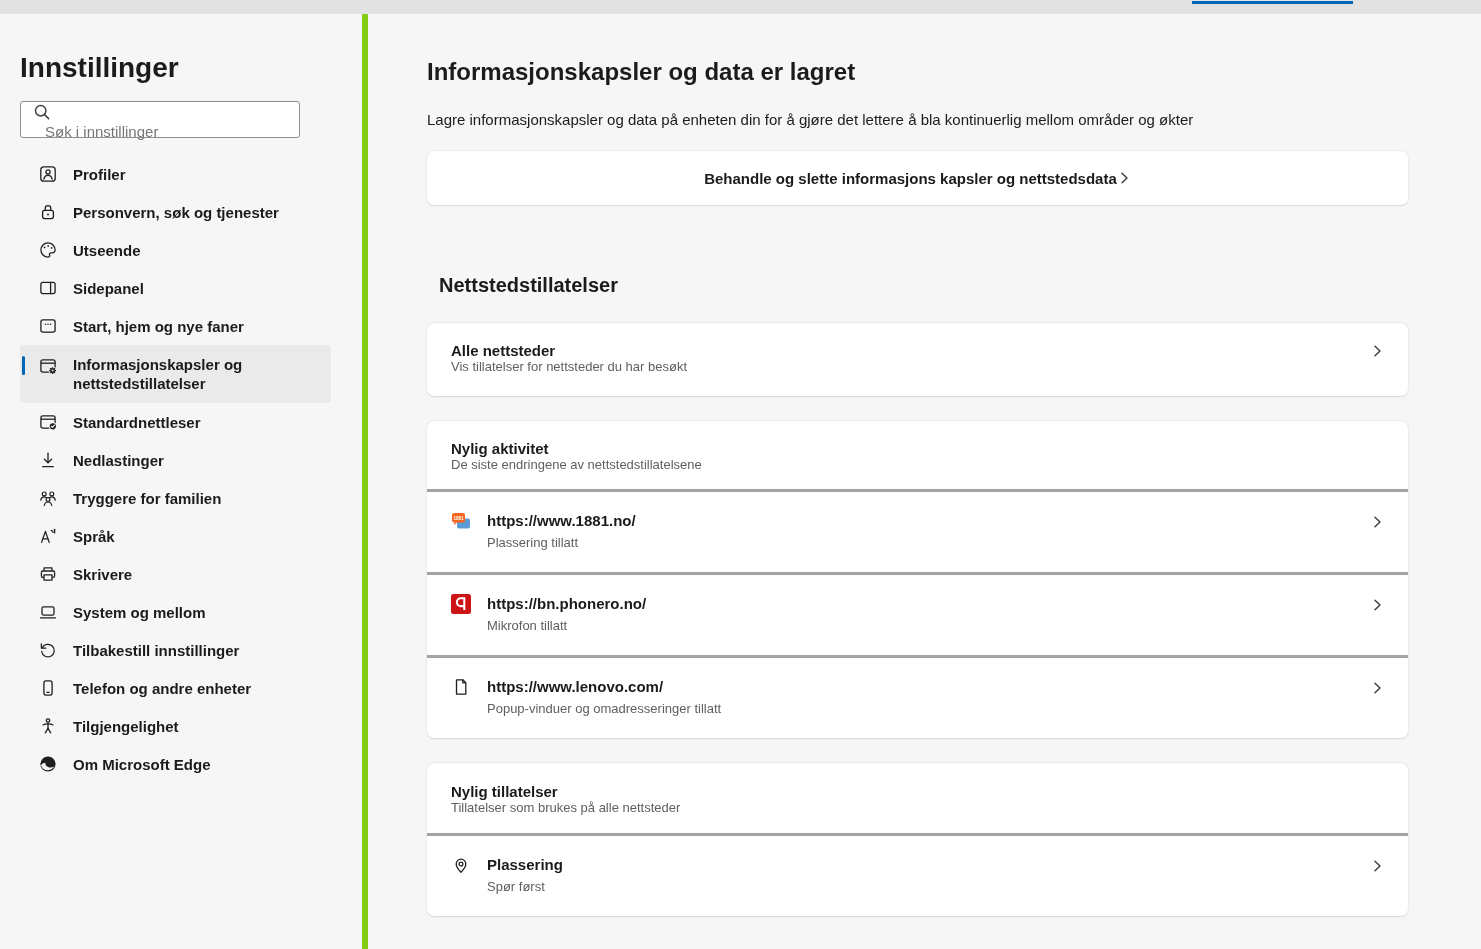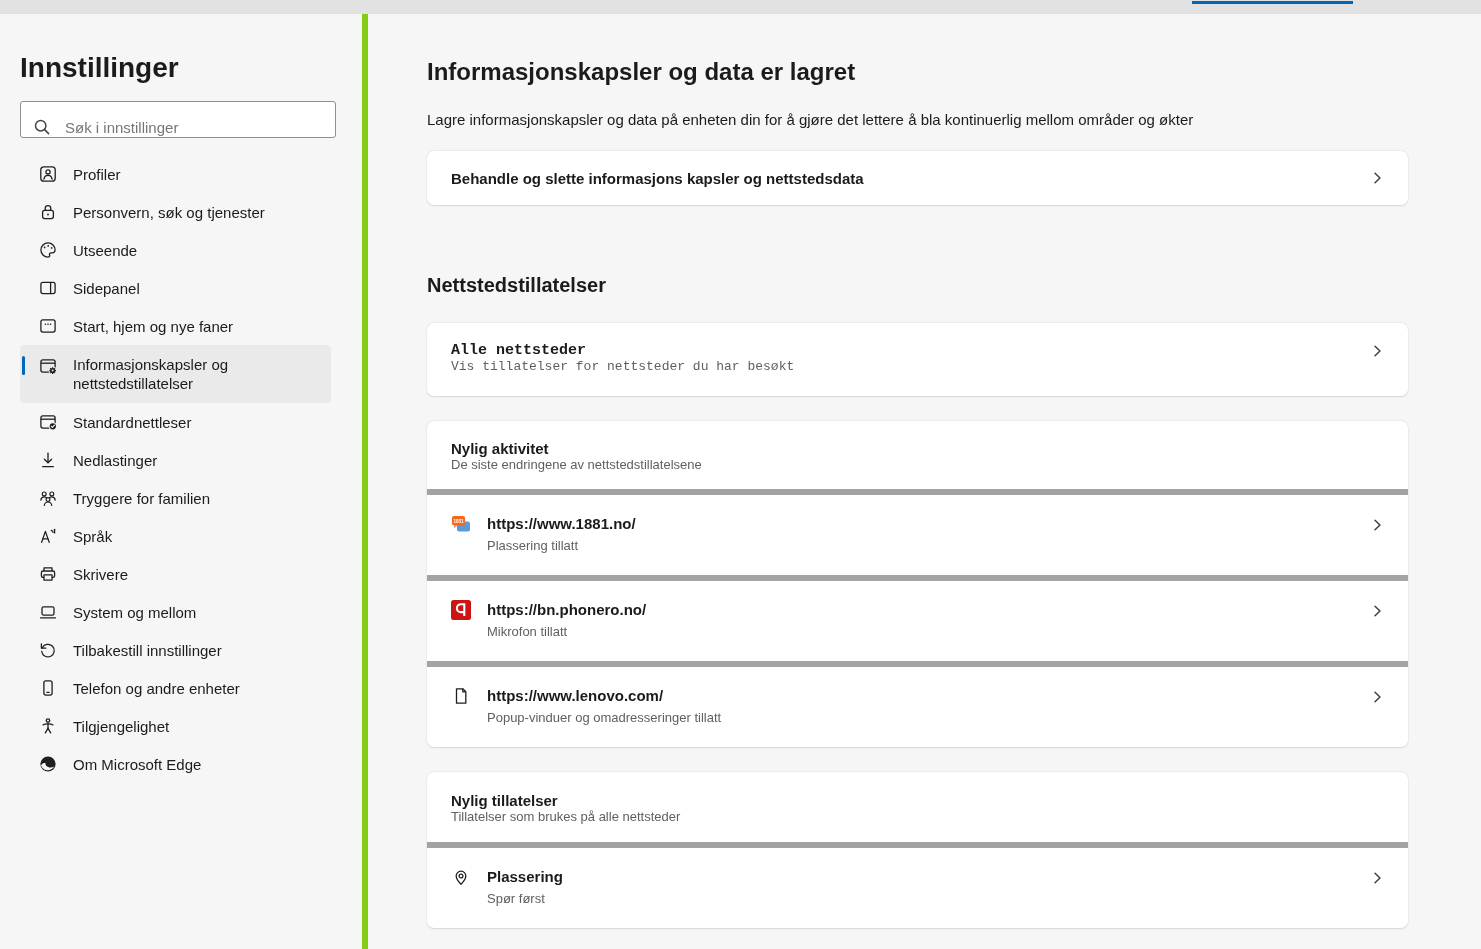--- a/index.html
+++ b/index.html
@@ -19,73 +19,73 @@
   .app { display:flex; height:935px; }
 
   
   .sidebar {
     width:368px; flex-shrink:0;
     border-right:6px solid #84cc16;
     padding-left:20px;
   }
   .sidebar-title { font-size:28px; font-weight:600; margin:38px 0 0; }
   .search-box {
-    margin-top:17px; width:316px; height:37px;
+    margin-top:17px; width:280px; height:37px;
     border:1px solid #8f8f8f; border-radius:3px; background:#fff;
-    display:flex; align-items:flex-end; padding:0 11px;
+    display:flex; align-items:flex-start; padding:0 11px;flex-direction:column;
   }
   .search-box input {
     border:none; outline:none; background:transparent;
     flex:1; margin-left:11px; font-size:15px;
     font-family:"Liberation Sans", sans-serif; color:#1b1b1b;
   }
   .search-box input::placeholder { color:#767676; }
 
   .nav { margin-top:17px; }
   .nav-item {
     display:flex; align-items:center; min-height:38px;
     padding-left:18px; margin-right:31px;
     position:relative; border-radius:4px; cursor:pointer;
   }
   .nav-item .icon { width:20px; height:20px; flex-shrink:0; }
-  .nav-item .label { margin-left:15px; font-size:15px; line-height:19px; }
+  .nav-item .label { margin-left:15px; font-size:15px; line-height:19px;font-weight:bold; }
   .nav-item.selected { background:#eaeaea; align-items:flex-start; padding-top:10px; padding-bottom:10px; }
   .nav-item.selected .icon { margin-top:1px; }
   .nav-item.selected::before {
     content:""; position:absolute; left:2px; top:11px;
     width:3px; height:19px; border-radius:2px; background:#0067b8;
   }
 
   
   .main { flex:1; }
   .content { width:981px; margin-left:59px; }
   .page-title { font-size:24px; font-weight:600; margin:44px 0 0; }
   .page-desc { font-size:15px; margin:25px 0 0; }
-  .section-title { font-size:20px; font-weight:600; margin:69px 0 0; }
+  .section-title { font-size:20px; font-weight:600; margin:69px 12px 0; }
 
   .card {
     background:#fff; border-radius:7px;
     box-shadow:0 0.6px 1.8px rgba(0,0,0,.12), 0 0 0 0.5px rgba(0,0,0,.035);
   }
   .card-title { font-size:15px; font-weight:600; }
   .card-sub { font-size:13px; color:#5f5f5f; }
 
   .card.manage {
     margin-top:23px; height:54px;
-    display:flex; align-items:center; justify-content:space-between;
+    display:flex; align-items:center; justify-content:center;
     padding:0 24px; cursor:pointer;
   }
-  .card.allsites { margin-top:26px; padding:19px 24px 22px; cursor:pointer;font-family:Liberation Mono, monospace; }
+  .card.allsites { margin-top:26px; padding:19px 24px 22px; cursor:pointer; }
   .header-row { display:flex; justify-content:space-between; align-items:center; }
 
   .card.recent { margin-top:25px; padding-top:19px; }
   .group-header { padding:0 24px 17px; }
 
   .site-row {
-    border-top:6px solid #a3a3a3;
+    border-top:3px solid #a3a3a3;
     display:flex; align-items:flex-start;
     padding:19px 24px 22px; cursor:pointer;
   }
   .site-row .favicon { width:20px; height:20px; flex-shrink:0; margin-top:0; }
   .site-texts { margin-left:16px; flex:1; }
   .site-url { font-size:15px; font-weight:600; line-height:20px; }
   .site-status { font-size:13px; color:#5f5f5f; margin-top:4px; }
   .row-chevron { margin-top:4px; }
 
   .card.allperms { margin-top:25px; padding-top:20px; }

